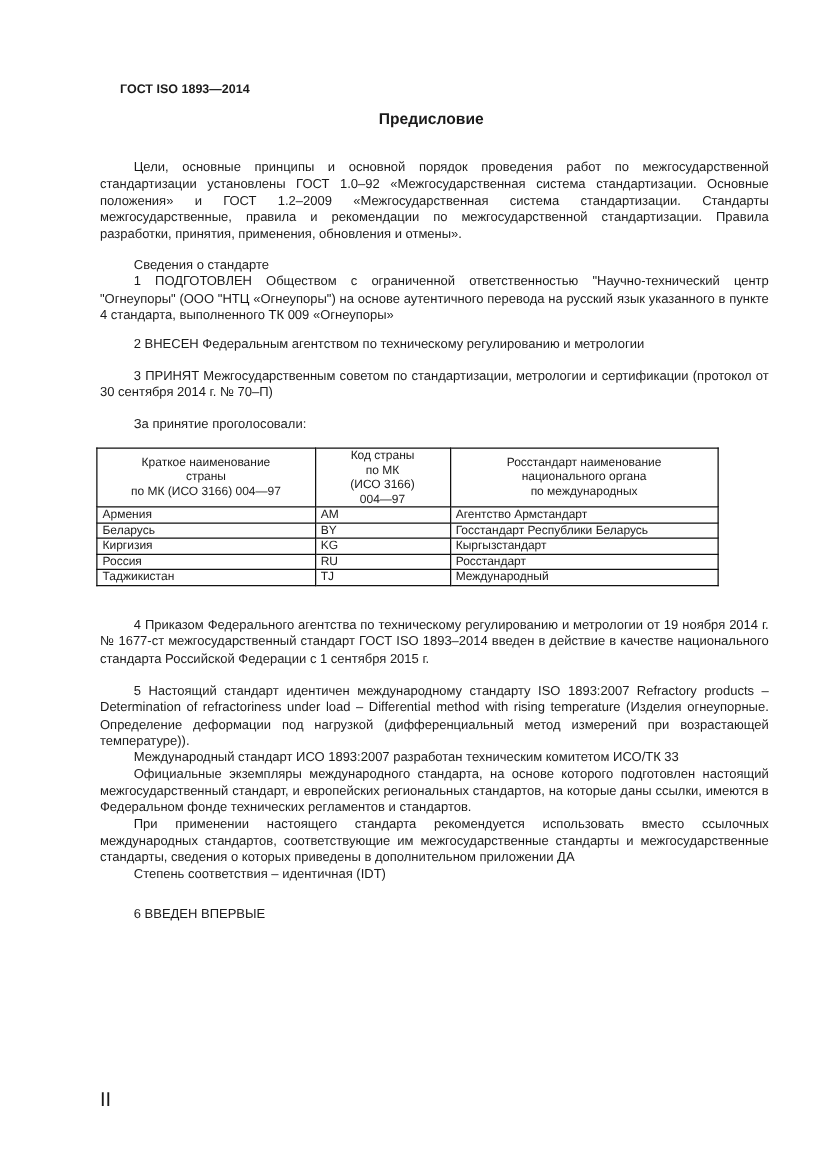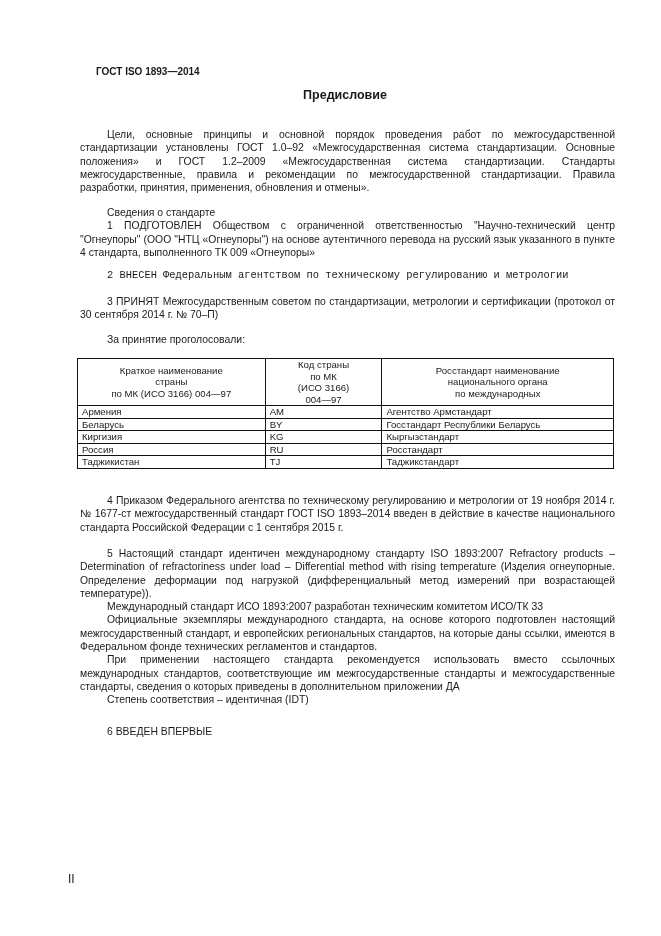--- a/index.html
+++ b/index.html
@@ -4,45 +4,45 @@
 <style>
   html, body { margin: 0; padding: 0; background: #ffffff; }
   body { width: 661px; height: 936px; position: relative; overflow: hidden;
          font-family: "Liberation Sans", sans-serif; color: #1a1a1a; font-size: 10.4px; }
   .abs { position: absolute; }
   .hdr { left: 80px; top: 66px; font-weight: bold; font-size: 10px; margin-left: 16px; }
   .title { left: 0; width: 690px; top: 88px; text-align: center; font-weight: bold; font-size: 12.5px; }
   .para { position: absolute; left: 80px; width: 535px; line-height: 13.3px; text-align: justify; text-align-last: left; }
   .para p { margin: 0; text-indent: 27px; }
   .para .bold { font-weight: normal; }
-  table.votes { position: absolute; left: 77px; top: 358px; width: 537px; border-collapse: collapse;
+  table.votes { position: absolute; left: 77px; top: 358px; width: 498px; border-collapse: collapse;
                 font-size: 9.6px; border: 1.5px solid #111; }
   table.votes th, table.votes td { border: 1px solid #111; padding: 0 4px; }
   table.votes th { font-weight: normal; text-align: center; line-height: 11.5px; height: 46px; }
   table.votes td { height: 11.5px; line-height: 11.5px; }
   table.votes td.c { text-align: left; }
   table.votes th { border-bottom: 1.5px solid #111; }
-  .pnum { left: 68px; top: 872px; font-size: 12px; }
+  .pnum { left: 80px; top: 872px; font-size: 16px; }
 </style>
 </head>
 <body>
 
 <div class="abs hdr">ГОСТ ISO 1893—2014</div>
 <div class="abs title">Предисловие</div>
 
 <div class="para" style="top:128px;">
   <p>Цели, основные принципы и основной порядок проведения работ по межгосударственной стандартизации установлены ГОСТ 1.0–92 «Межгосударственная система стандартизации. Основные положения» и ГОСТ 1.2–2009 «Межгосударственная система стандартизации. Стандарты межгосударственные, правила и рекомендации по межгосударственной стандартизации. Правила разработки, принятия, применения, обновления и отмены».</p>
 </div>
 
 <div class="para" style="top:206px;">
   <p class="bold">Сведения о стандарте</p>
   <p>1 ПОДГОТОВЛЕН Обществом с ограниченной ответственностью "Научно-технический центр "Огнеупоры" (ООО "НТЦ «Огнеупоры") на основе аутентичного перевода на русский язык указанного в пункте 4 стандарта, выполненного ТК 009 «Огнеупоры»</p>
 </div>
 
-<div class="para" style="top:269px;font-family:Liberation Mono, monospace;">
+<div class="para" style="top:269px;">
   <p>2 ВНЕСЕН Федеральным агентством по техническому регулированию и метрологии</p>
 </div>
 
 <div class="para" style="top:295px;">
   <p>3 ПРИНЯТ Межгосударственным советом по стандартизации, метрологии и сертификации (протокол от 30 сентября 2014 г. № 70–П)</p>
 </div>
 
 <div class="para" style="top:333px;">
   <p>За принятие проголосовали:</p>
 </div>
@@ -90,21 +90,21 @@
       <td>Кыргызстандарт</td>
     </tr>
     <tr>
       <td>Россия</td>
       <td class="c">RU</td>
       <td>Росстандарт</td>
     </tr>
     <tr>
       <td>Таджикистан</td>
       <td class="c">TJ</td>
-      <td>Таджикстандарт</td>
+      <td>Международный</td>
     </tr>
   </tbody>
 </table>
 
 <div class="para" style="top:494px;">
   <p>4 Приказом Федерального агентства по техническому регулированию и метрологии от 19 ноября 2014 г. № 1677-ст межгосударственный стандарт ГОСТ ISO 1893–2014 введен в действие в качестве национального стандарта Российской Федерации с 1 сентября 2015 г.</p>
 </div>
 
 <div class="para" style="top:547px;">
   <p>5 Настоящий стандарт идентичен международному стандарту ISO 1893:2007 Refractory products – Determination of refractoriness under load – Differential method with rising temperature (Изделия огнеупорные. Определение деформации под нагрузкой (дифференциальный метод измерений при возрастающей температуре)).</p>

